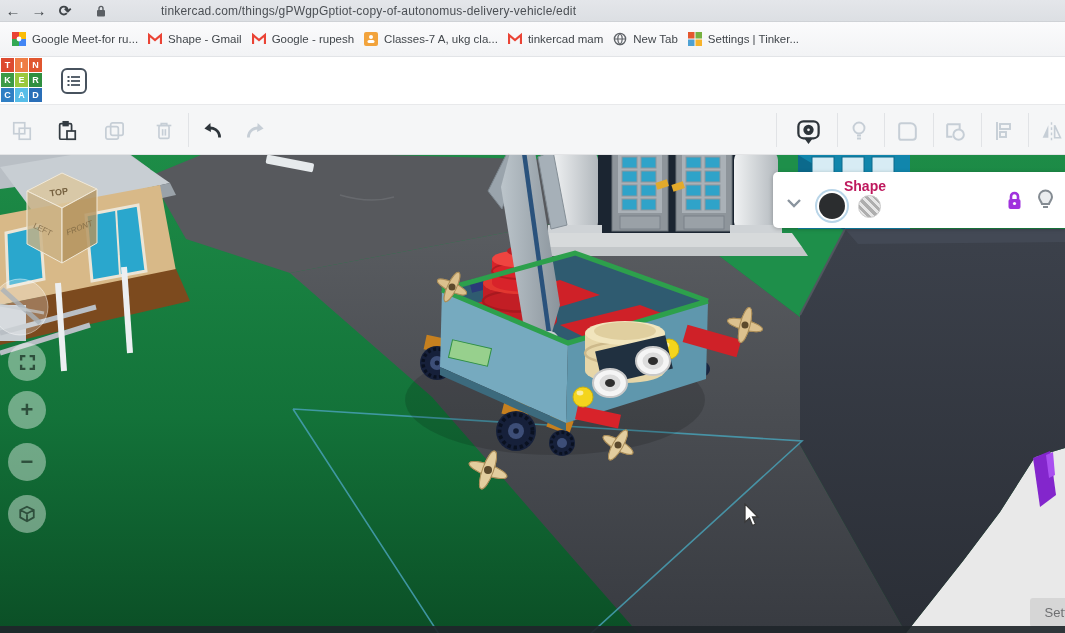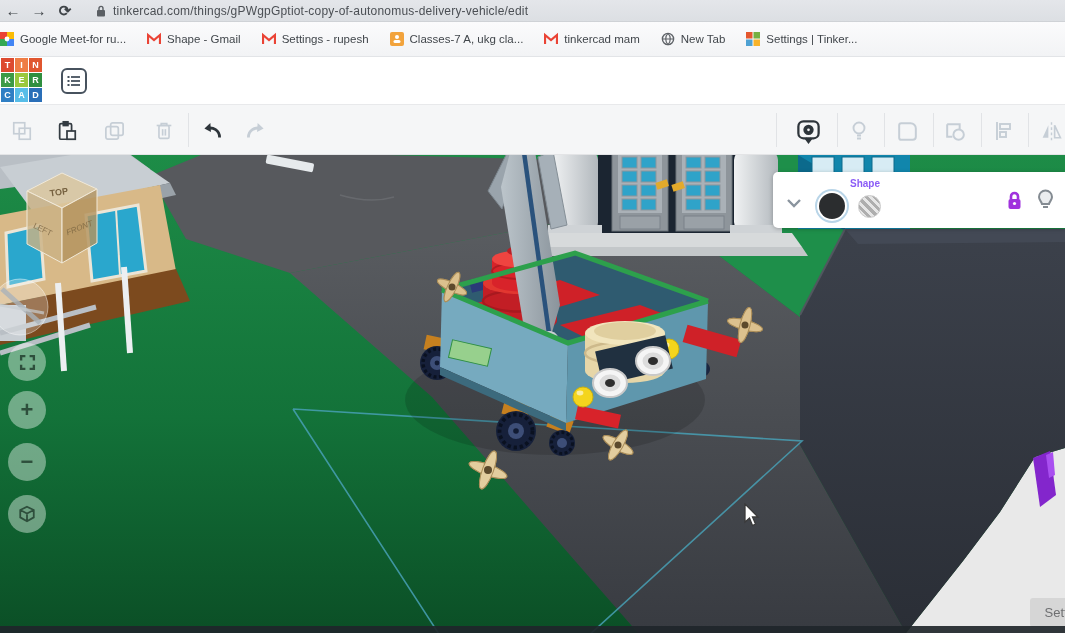--- a/index.html
+++ b/index.html
@@ -1,24 +1,24 @@
 <!DOCTYPE html>
 <html><head>
 <meta charset="utf-8">
 <style>
   * { margin:0; padding:0; box-sizing:border-box; }
   html,body { width:1065px; height:633px; overflow:hidden; font-family:"Liberation Sans",sans-serif; background:#e9e9e9; }
   
   #topbar { position:absolute; left:0; top:0; width:1065px; height:22px; background:linear-gradient(#e4e6ea,#dcdfe3); border-bottom:1px solid #cfd2d6; display:flex; align-items:center; }
   .navbtn { width:26px; text-align:center; font-size:15px; font-weight:bold; color:#3f4448; line-height:20px; }
-  #urlwrap { display:flex; align-items:center; margin-left:18px; }
+  #urlwrap { display:flex; align-items:center; margin-left:18px;gap:48px; }
   #lock-icon { width:10px; height:12px; margin-right:7px; }
   #url-text { font-size:12px; color:#4b4f54; letter-spacing:.2px; }
   
-  #bookmarks { position:absolute; left:0; top:22px; width:1065px; height:35px; background:linear-gradient(#fbfbfc,#f2f3f5); border-bottom:1px solid #e2e4e7; display:flex; align-items:center; gap:21px; }
+  #bookmarks { position:absolute; left:0; top:22px; width:1065px; height:35px; background:linear-gradient(#fbfbfc,#f2f3f5); border-bottom:1px solid #e2e4e7; display:flex; align-items:center; padding-left:12px; gap:10px; }
   .bm { display:flex; align-items:center; gap:6px; font-size:11.5px; color:#41464b; white-space:nowrap; }
   .bm svg { width:14px; height:14px; flex:0 0 auto; }
   
   #tkheader { position:absolute; left:0; top:57px; width:1065px; height:48px; background:#ffffff; border-bottom:1px solid #e8e9eb; display:flex; align-items:center; }
   #logo { width:43px; height:46px; margin-top:1px; display:grid; grid-template-columns:repeat(3,13px); grid-template-rows:repeat(3,14px); gap:1px; padding-left:1px; }
   #logo span { color:#fff; font-size:9px; font-weight:bold; display:flex; align-items:center; justify-content:center; }
   .lg0{background:#dd4a30;} .lg1{background:#ef7d45;} .lg2{background:#e0562f;}
   .lg3{background:#3d9a46;} .lg4{background:#9ac83d;} .lg5{background:#2f8f3f;}
   .lg6{background:#2f7fc4;} .lg7{background:#57bde8;} .lg8{background:#2a6fb8;}
   #menu-btn { width:26px; height:26px; border:2px solid #47525e; border-radius:6px; margin-left:18px; display:flex; align-items:center; justify-content:center; }
@@ -30,21 +30,21 @@
   .en { color:#333b42; } .dis { color:#c6ced6; }
   
   #viewport { position:absolute; left:0; top:155px; width:1065px; height:478px; overflow:hidden; }
   #scene { position:absolute; left:0; top:0; }
   
   .vc { position:absolute; width:38px; height:38px; border-radius:50%; background:rgba(244,250,246,.42); display:flex; align-items:center; justify-content:center; color:#2e4f3c; }
   .vc svg { display:block; }
   .vc .pm { font-size:22px; font-weight:bold; color:#2e4f3c; line-height:1; }
   
   #shape-panel { position:absolute; right:0; top:172px; width:292px; height:56px; background:#ffffff; border-radius:5px 0 0 5px; box-shadow:0 1px 4px rgba(0,0,0,.25); }
-  #shape-title { position:absolute; left:52px; top:6px; width:80px; text-align:center; font-size:10px; font-weight:bold; color:#8b5cf6; }
+  #shape-title { position:absolute; left:52px; top:6px; width:80px; text-align:center; font-size:14px; font-weight:bold; color:#be185d; }
   #shape-chevron { position:absolute; left:13px; top:22px; color:#8a949e; }
   #swatch-solid { position:absolute; left:46px; top:21px; width:26px; height:26px; border-radius:50%; background:#2b2d2f; box-shadow:0 0 0 2px #fff,0 0 0 4px #b9d5e8; }
   #swatch-clear { position:absolute; left:85px; top:23px; width:23px; height:23px; border-radius:50%; border:1px solid #c9c9c9; background:repeating-linear-gradient(45deg,#aeaeae 0 3px,#e6e6e6 3px 6px); }
   #lock-btn { position:absolute; left:232px; top:19px; }
   #bulb-btn { position:absolute; left:264px; top:17px; }
   
   #settings-btn { position:absolute; left:986px; top:443px; width:76px; height:29px; background:#d6d6d6; border-radius:3px; font-size:13px; color:#6e6f71; display:flex; align-items:center; justify-content:center;margin-left:44px; }
   #bottom-strip { position:absolute; left:0; top:471px; width:1065px; height:7px; background:#20262a; opacity:.92; }
   #cursor { position:absolute; left:742px; top:348px; }
 </style>
@@ -78,21 +78,21 @@
   <div class="bm">
     <svg viewBox="0 0 14 14">
         <path d="M1,12 V3 L7,8 L13,3 V12" fill="none" stroke="#ea4335" stroke-width="2.2"></path>
       </svg>
     <span>Shape - Gmail</span>
   </div>
   <div class="bm">
     <svg viewBox="0 0 14 14">
         <path d="M1,12 V3 L7,8 L13,3 V12" fill="none" stroke="#ea4335" stroke-width="2.2"></path>
       </svg>
-    <span>Settings - rupesh</span>
+    <span>Google - rupesh</span>
   </div>
   <div class="bm">
     <svg viewBox="0 0 14 14">
         <rect width="14" height="14" rx="2" fill="#f2a33c"></rect>
         <circle cx="7" cy="5" r="2" fill="#fff"></circle>
         <rect x="3.5" y="8" width="7" height="3" rx="1.5" fill="#fff"></rect>
       </svg>
     <span>Classes-7 A, ukg cla...</span>
   </div>
   <div class="bm">

